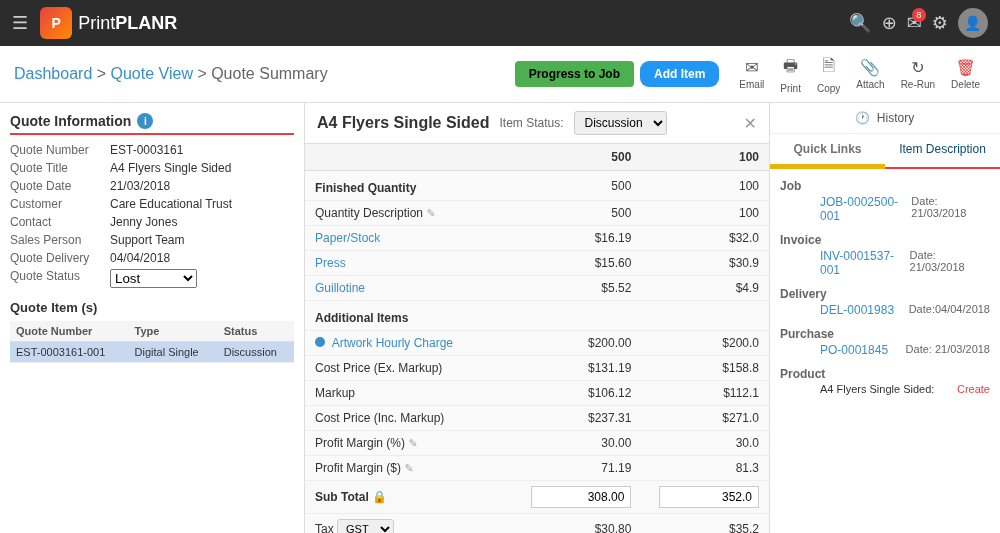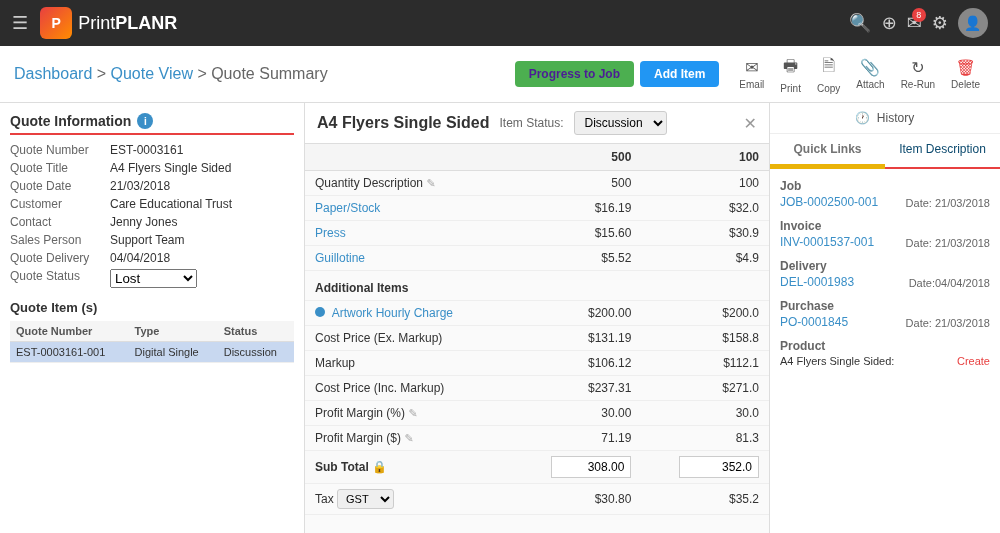--- a/index.html
+++ b/index.html
@@ -14,22 +14,22 @@
     .logo-text span { font-weight: 700; }
     .nav-spacer { flex: 1; }
     .nav-icon { color: #ccc; font-size: 18px; cursor: pointer; margin-left: 10px; position: relative; }
     .nav-badge { position: absolute; top: -4px; right: -4px; background: #e84040; color: white; border-radius: 50%; width: 14px; height: 14px; font-size: 9px; display: flex; align-items: center; justify-content: center; }
     .avatar { width: 30px; height: 30px; border-radius: 50%; background: #888; margin-left: 10px; overflow: hidden; display: flex; align-items: center; justify-content: center; color: white; font-size: 14px; }
 
     
     .breadcrumb-bar { background: white; padding: 6px 14px; border-bottom: 1px solid #ddd; display: flex; align-items: center; justify-content: space-between; }
     .breadcrumb { font-size: 16px; color: #666; }
     .breadcrumb a { color: #3a8fc7; text-decoration: none; }
-    .btn-progress { background: #4caf50; color: #4c1d95; border: none; padding: 6px 14px; border-radius: 4px; cursor: pointer; font-size: 12px; font-weight: bold; }
-    .btn-add { background: #2196f3; color: white; border: none; padding: 6px 14px; border-radius: 4px; cursor: pointer; font-size: 12px; font-weight: bold; }
+    .btn-progress { background: #4caf50; color: #000000; border: none; padding: 6px 14px; border-radius: 4px; cursor: pointer; font-size: 12px; font-weight: bold; }
+    .btn-add { background: #2196f3; color: white; border: none; padding: 6px 14px; border-radius: 9px; cursor: pointer; font-size: 12px; font-weight: bold; }
 
     
     .toolbar { display: flex; align-items: center; gap: 4px; margin-left: 8px; }
     .toolbar-item { display: flex; flex-direction: column; align-items: center; cursor: pointer; padding: 2px 6px; color: #555; font-size: 10px; gap: 2px; }
     .toolbar-item .icon-sym { font-size: 16px; }
     .toolbar-item.delete .icon-sym { color: #e84040; }
 
     
     .main { display: flex; height: calc(533px - 46px - 36px); }
 
@@ -61,38 +61,38 @@
     .price-table th { background: #f5f5f5; padding: 6px 10px; text-align: right; border-bottom: 1px solid #ddd; font-weight: bold; }
     .price-table th:first-child { text-align: left; }
     .price-table td { padding: 5px 10px; border-bottom: 1px solid #eee; }
     .price-table td:not(:first-child) { text-align: right; }
     .price-table .link { color: #3a8fc7; text-decoration: none; cursor: pointer; }
     .price-table .section-header { font-weight: bold; color: #333; padding-top: 10px; }
     .price-table .edit-icon { color: #aaa; font-size: 11px; cursor: pointer; }
 
     .sub-total-row td { font-weight: bold; background: #f9f9f9; }
 
-    .input-cell input { border: 1px solid #ccc; padding: 3px 6px; text-align: right; width: 80px; font-size: 12px; }
+    .input-cell input { border: 1px solid #ccc; padding: 3px 6px; text-align: right; width: 100px; font-size: 12px; }
     .tax-row td { vertical-align: middle; }
     .tax-select { border: 1px solid #ccc; padding: 2px 4px; font-size: 11px; border-radius: 3px; }
     .lock-icon { color: #aaa; font-size: 12px; }
 
     
     .right-panel { width: 230px; background: white; overflow-y: auto; }
     .right-top { padding: 8px 10px; border-bottom: 1px solid #eee; display: flex; align-items: center; justify-content: center; gap: 6px; color: #555; font-size: 12px; cursor: pointer; }
     .right-tabs { display: flex; border-bottom: 2px solid #e84040; }
     .right-tab { flex: 1; text-align: center; padding: 8px 4px; font-size: 12px; cursor: pointer; color: #0c4a6e; }
     .right-tab.active { color: #737373; font-weight: bold; border-bottom: 5px solid #eab308; margin-bottom: -2px; }
 
     .quick-links { padding: 10px; }
     .ql-section { margin-bottom: 10px; }
     .ql-label { font-size: 12px; color: #666; font-weight: bold; }
     .ql-link { color: #3a8fc7; font-size: 12px; text-decoration: none; display: block; }
     .ql-date { font-size: 11px; color: #666; }
-    .ql-row { display: flex; justify-content: space-between; align-items: flex-end; margin-top: 2px; }
+    .ql-row { display: flex; justify-content: space-between; align-items: flex-start; margin-top: 2px; margin-left: 40px; }
     .product-text { font-size: 11px; color: #333; }
     .create-link { color: #e84040; font-size: 11px; cursor: pointer; }
 
     .addon-dot { width: 10px; height: 10px; border-radius: 50%; background: #3a8fc7; display: inline-block; margin-right: 4px; }
   </style>
 </head>
 <body>
 
 <div class="top-nav">
   <span class="hamburger">☰</span>
@@ -236,20 +236,25 @@
       <thead>
         <tr>
           <th style="width:45%;text-align:left;"></th>
           <th>500</th>
           <th>100</th>
         </tr>
       </thead>
       <tbody>
 
         <tr>
+          <td class="section-header">Finished Quantity</td>
+          <td>500</td>
+          <td>100</td>
+        </tr>
+        <tr>
           <td>
             <span>Quantity Description</span>
             <span class="edit-icon"> ✎</span>
           </td>
           <td>500</td>
           <td>100</td>
         </tr>
         <tr>
           <td><a class="link">Paper/Stock</a></td>
           <td>$16.19</td>

